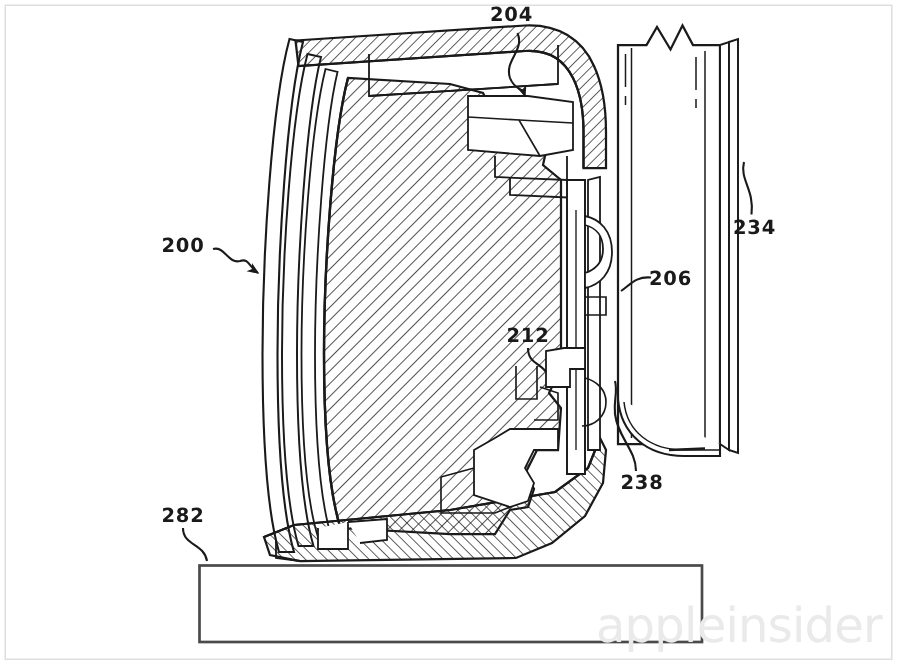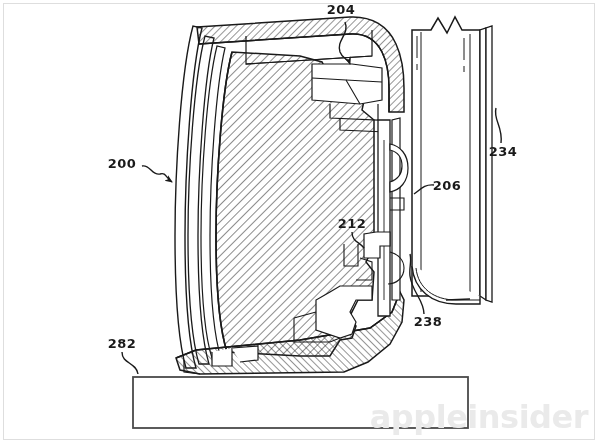--- a/index.html
+++ b/index.html
@@ -41,21 +41,21 @@
     font-size: 13px;
     fill: #1a1a1a;
     letter-spacing: 0.5px;
   }
   #watermark {
     position: absolute;
     right: 12px;
     bottom: 8px;
     font-family: "DejaVu Sans", sans-serif;
     font-size: 32px;
-    font-weight: 700;
+    font-weight: 400;
     color: #eaeaea;
     letter-spacing: -0.5px;
     user-select: none;
     white-space: nowrap;
   }
 </style>
 </head>
 <body>
 
 <div id="page">

